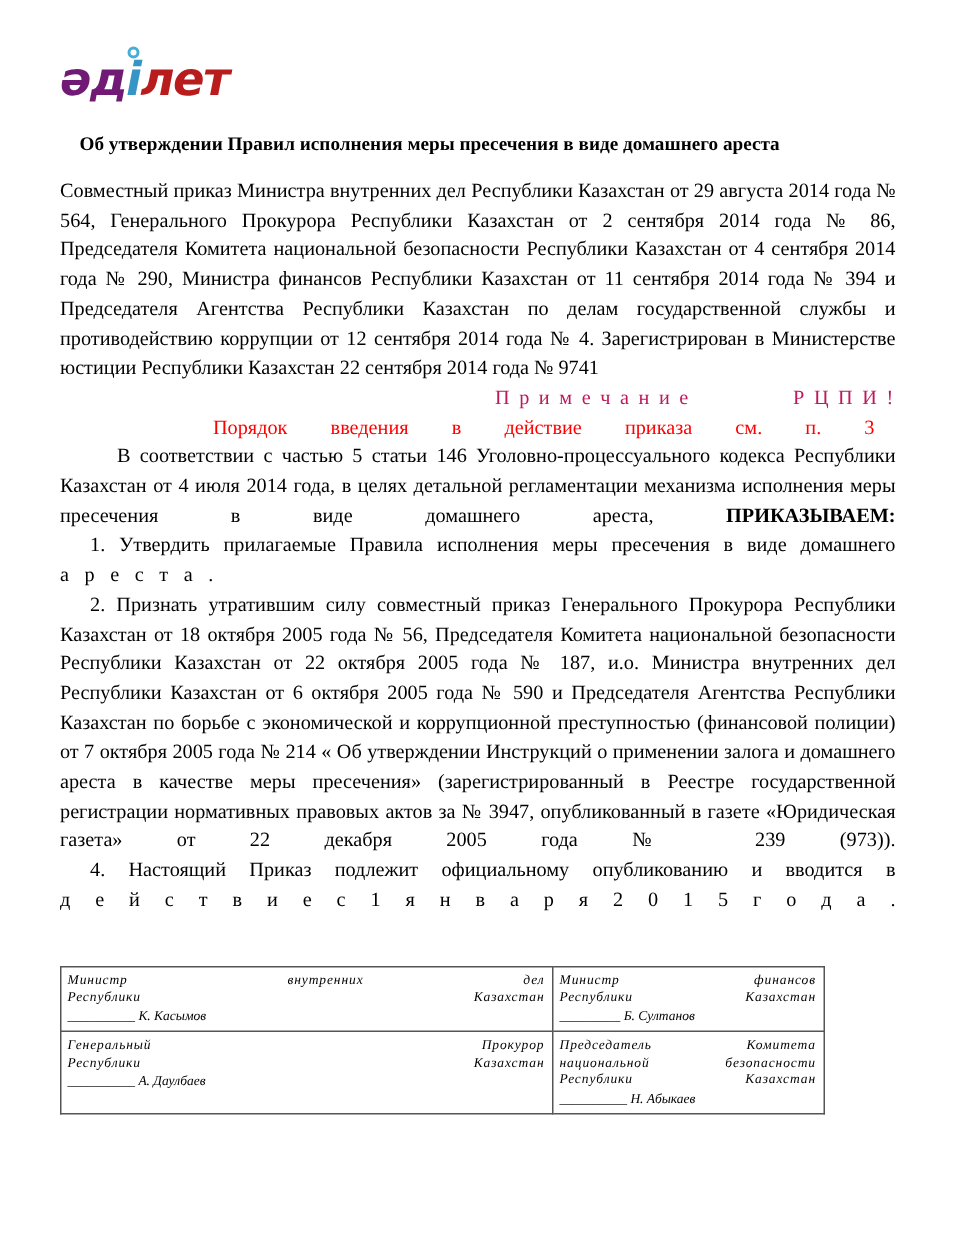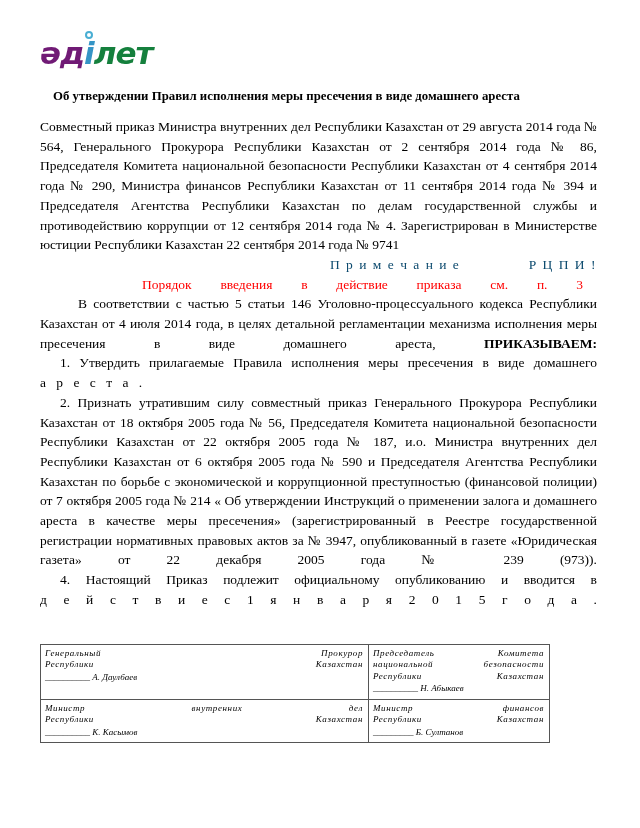--- a/index.html
+++ b/index.html
@@ -26,21 +26,21 @@
     font-weight: bold;
     font-style: italic;
     font-size: 31px;
     line-height: 38px;
     letter-spacing: -1px;
     cursor: pointer;
     display: inline-block;
   }
   .lg1 { color: #701a75; }
   .lgi { color: #3595c6; }
-  .lg2 { color: #15803d; }
+  .lg2 { color: #b91c1c; }
   .lgi-wrap { position: relative; display: inline-block; }
   .lg-dot {
     position: absolute;
     top: -3px;
     left: 1px;
     width: 8px;
     height: 8px;
     border: 2.5px solid #49aed3;
     border-radius: 50%;
     background: #ffffff;
@@ -59,21 +59,21 @@
   .ind-lg { text-indent: 38px; }
   .ind    { text-indent: 20px; }
   .line    { display: block; text-indent: 0; }
   .jl-line { display: block; text-align: justify; text-align-last: justify; text-indent: 0; }
   .line-ind { text-indent: 20px; }
   .tail1 { word-spacing: 7px; }
   .note1 {
     display: flex;
     justify-content: space-between;
     margin-left: 290px;
-    color: #0c4a6e;
+    color: #be185d;
     letter-spacing: 1.5px;
     gap: 48px;
   }
   .note2 {
     margin-left: 102px;
     margin-right: 14px;
     color: #ff0000;
     text-align: justify;
     text-align-last: justify;
   }
@@ -131,39 +131,39 @@
 
   <p>
     <span class="jl-line line-ind">4. Настоящий Приказ подлежит официальному опубликованию и вводится в</span>
     <span class="jl-line">д е й с т в и е с 1 я н в а р я 2 0 1 5 г о д а .</span>
   </p>
 
   <table class="sig">
     <tbody>
         <tr>
       <td class="c-left">
+        <div class="tl">Министр внутренних дел</div>
+        <div class="tl">Республики Казахстан</div>
+        <div class="sg">__________ К. Касымов</div>
+      </td>
+      <td class="c-right">
+        <div class="tl">Министр финансов</div>
+        <div class="tl">Республики Казахстан</div>
+        <div class="sg">_________ Б. Султанов</div>
+      </td>
+    </tr>
+    <tr>
+      <td class="c-left">
         <div class="tl">Генеральный Прокурор</div>
         <div class="tl">Республики Казахстан</div>
         <div class="sg">__________ А. Даулбаев</div>
       </td>
       <td class="c-right">
         <div class="tl">Председатель Комитета</div>
         <div class="tl">национальной безопасности</div>
         <div class="tl">Республики Казахстан</div>
         <div class="sg">__________ Н. Абыкаев</div>
       </td>
     </tr>
-    <tr>
-      <td class="c-left">
-        <div class="tl">Министр внутренних дел</div>
-        <div class="tl">Республики Казахстан</div>
-        <div class="sg">__________ К. Касымов</div>
-      </td>
-      <td class="c-right">
-        <div class="tl">Министр финансов</div>
-        <div class="tl">Республики Казахстан</div>
-        <div class="sg">_________ Б. Султанов</div>
-      </td>
-    </tr>
   </tbody>
     </table>
 
 </div>
 
 </body></html>

